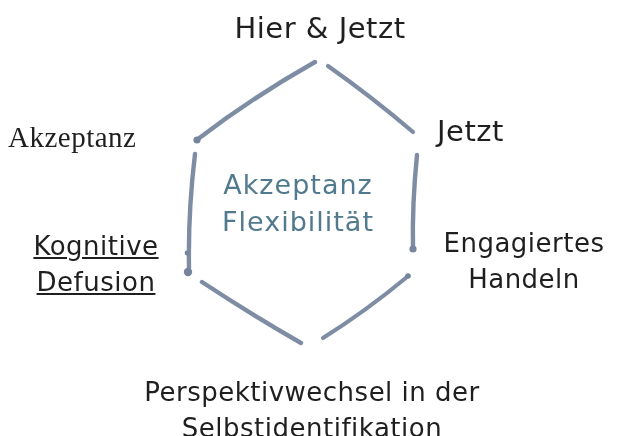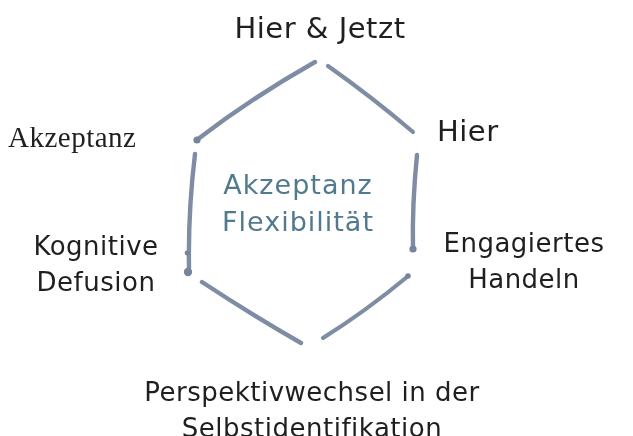--- a/index.html
+++ b/index.html
@@ -50,20 +50,21 @@
     left: 437px;
     top: 111px;
     font-size: 29px;
   }
   .label-lower-left {
     left: 96px;
     top: 229px;
     transform: translateX(-50%);
     width: 190px;
     font-size: 26px;
+    text-decoration: underline;
   }
   .label-lower-right {
     left: 524px;
     top: 226px;
     transform: translateX(-50%);
     width: 225px;
     font-size: 26px;
   }
   .label-bottom {
     left: 312px;
@@ -109,21 +110,21 @@
       <circle cx="187" cy="253" r="2.4"></circle>
       <circle cx="413" cy="249" r="3.6"></circle>
       <circle cx="408" cy="276" r="2.8"></circle>
     </g>
   </svg>
 
   <div class="label label-top">Hier &amp; Jetzt</div>
 
   <div class="label label-upper-left">Akzeptanz</div>
 
-  <div class="label label-upper-right">Hier</div>
+  <div class="label label-upper-right">Jetzt</div>
 
   <div class="label wrap label-lower-left">Kognitive Defusion</div>
 
   <div class="label wrap label-lower-right">Engagiertes Handeln</div>
 
   <div class="label wrap label-bottom">Perspektivwechsel in der Selbstidentifikation</div>
 
   <div class="label wrap label-center">Akzeptanz Flexibilität</div>
 
 </div>

